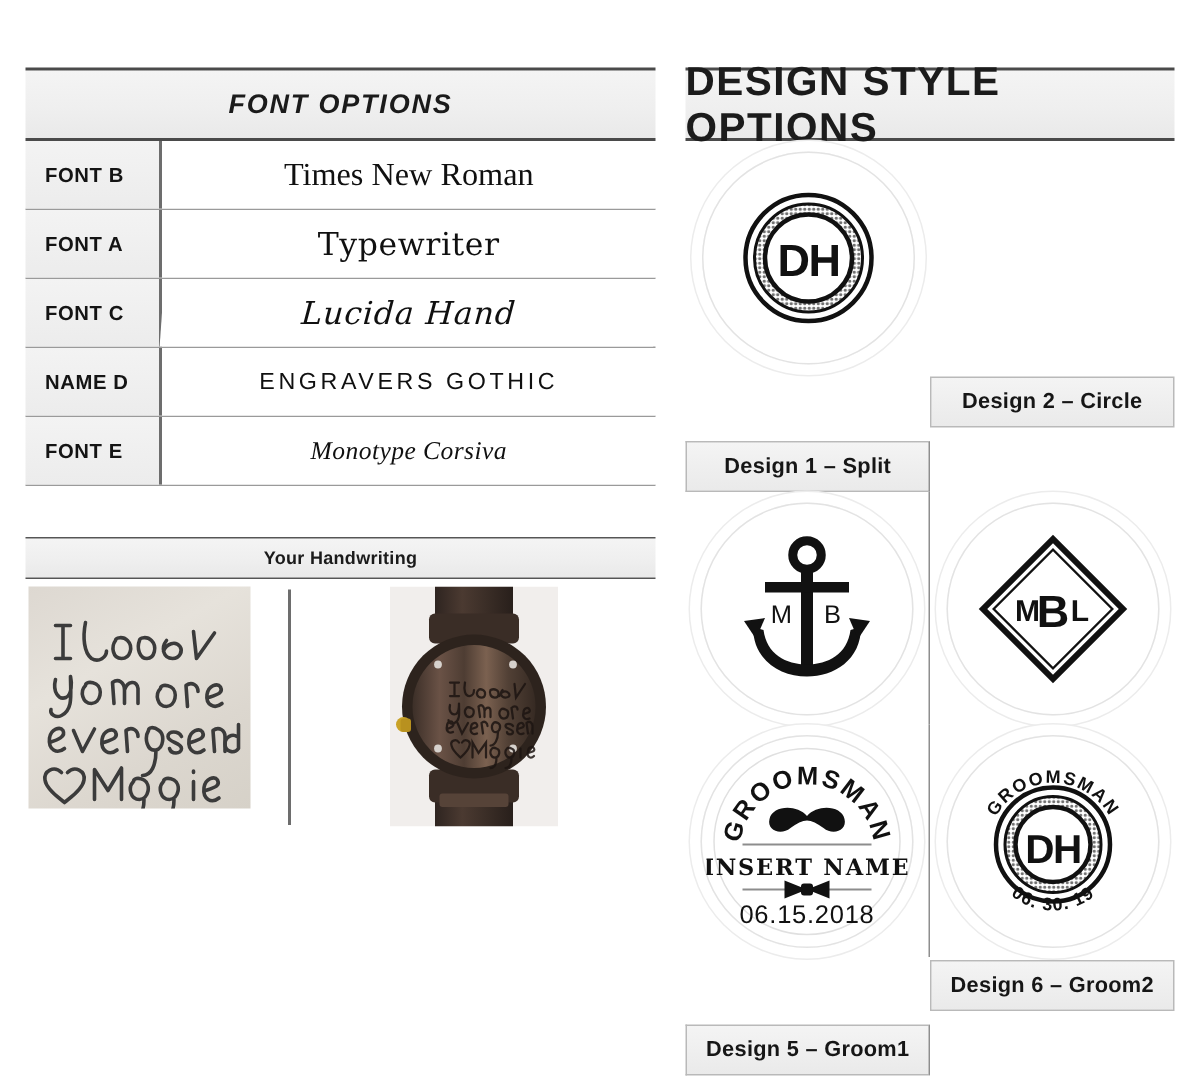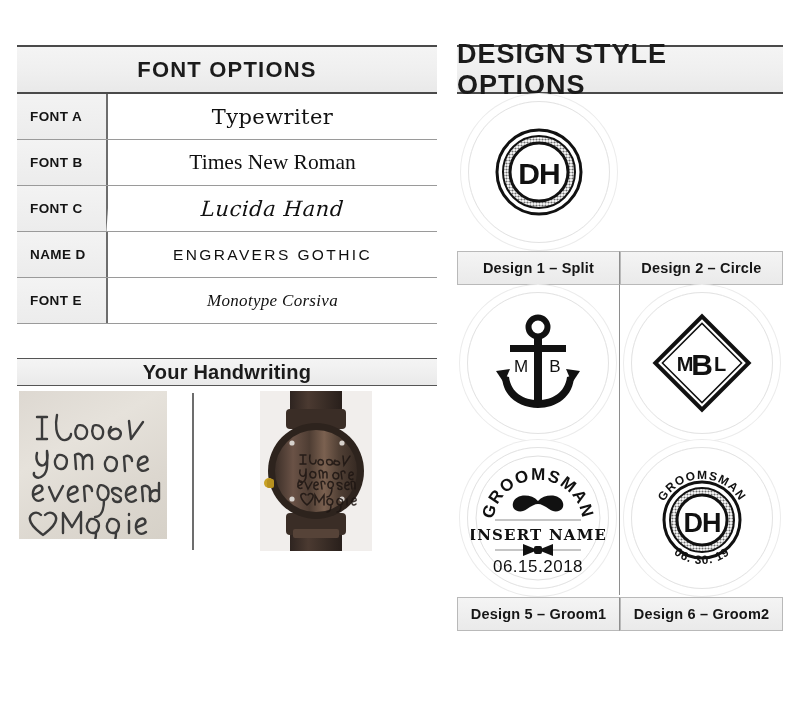--- a/index.html
+++ b/index.html
@@ -14,21 +14,21 @@
   .hdr-bar{
     background:linear-gradient(180deg,#f4f4f4 0%,#efefef 55%,#e9e9e9 100%);
     border-top:2px solid #4a4a4a;
     border-bottom:2px solid #4a4a4a;
     display:flex;align-items:center;justify-content:center;
     letter-spacing:.5px;
   }
 
   
   #font-panel{position:absolute;left:17px;top:45px;width:420px;}
-  #font-title{height:45px;font-size:22px;font-weight:700;letter-spacing:1.2px;}
+  #font-title{height:45px;font-size:18px;font-weight:700;letter-spacing:1.2px;font-style:italic;}
   .font-row{display:flex;height:45px;border-bottom:1.5px solid #9a9a9a;}
   .font-row:last-child{border-bottom:1.5px solid #9a9a9a;}
   .font-code{
     width:91px;flex:0 0 91px;
     background:linear-gradient(180deg,#f3f3f3,#ececec);
     border-right:2px solid #6d6d6d;
     display:flex;align-items:center;
     padding-left:13px;box-sizing:border-box;
     font-size:13.5px;font-weight:700;letter-spacing:.4px;color:#141414;
   }
@@ -40,21 +40,21 @@
   .s-b{font-family:"Liberation Serif",serif;font-size:21.5px;}
   .s-c{font-family:"DejaVu Serif",serif;font-style:italic;font-size:21px;
        letter-spacing:.6px;transform:skewX(-4deg);}
   .s-d{font-family:"Liberation Sans",sans-serif;font-size:15.5px;
        letter-spacing:2.4px;text-transform:uppercase;}
   .s-e{font-family:"Liberation Serif",serif;font-style:italic;font-size:17px;
        letter-spacing:.3px;}
 
   
   #hand-panel{position:absolute;left:17px;top:358px;width:420px;}
-  #hand-title{height:26px;font-size:20px;font-weight:600;letter-spacing:.2px;
+  #hand-title{height:26px;font-size:12px;font-weight:600;letter-spacing:.2px;
               border-top:1.5px solid #555;border-bottom:1.5px solid #555;}
   #hand-body{display:flex;height:165px;padding-top:5px;}
   #hand-left{flex:0 0 175px;display:flex;justify-content:flex-start;}
   #hand-divider{flex:0 0 2px;background:#6d6d6d;margin:2px 0 6px 0;}
   #hand-right{flex:1;display:flex;justify-content:center;}
 
   .note{
     width:148px;height:148px;
     background:linear-gradient(150deg,#ddd8d1 0%,#e6e2db 35%,#dcd7cf 70%,#d6d1c8 100%);
     position:relative;margin-left:2px;
@@ -76,38 +76,38 @@
     border:1px solid #e3e3e3;box-shadow:0 0 0 7px #fff, 0 0 0 8px #ececec;
   }
   .dlabel-row{display:flex;margin-top:2px;}
   .dlabel{
     width:163px;box-sizing:border-box;height:34px;
     background:linear-gradient(180deg,#f4f4f4,#eaeaea);
     border:1px solid #b9b9b9;
     display:flex;align-items:center;justify-content:center;
     font-size:14.5px;font-weight:600;letter-spacing:.2px;color:#161616;
   }
-  .dlabel.left{border-right:1px solid #8e8e8e;}
+  .dlabel.left{border-right:1px solid #8e8e8e;margin-top:43px;}
   .artpad{position:relative;z-index:2;}
 </style>
 </head>
 <body>
 
 <div class="page">
 
   <div id="font-panel">
     <div id="font-title" class="hdr-bar">FONT OPTIONS</div>
 
     <div class="font-row">
+      <div class="font-code">FONT B</div>
+      <div class="font-sample s-b">Times New Roman</div>
+    </div>
+    <div class="font-row">
       <div class="font-code">FONT A</div>
       <div class="font-sample s-a">Typewriter</div>
-    </div>
-    <div class="font-row">
-      <div class="font-code">FONT B</div>
-      <div class="font-sample s-b">Times New Roman</div>
     </div>
     <div class="font-row">
       <div class="font-code">FONT C</div>
       <div class="font-sample s-c">Lucida Hand</div>
     </div>
     <div class="font-row">
       <div class="font-code">NAME D</div>
       <div class="font-sample s-d">Engravers Gothic</div>
     </div>
     <div class="font-row">

